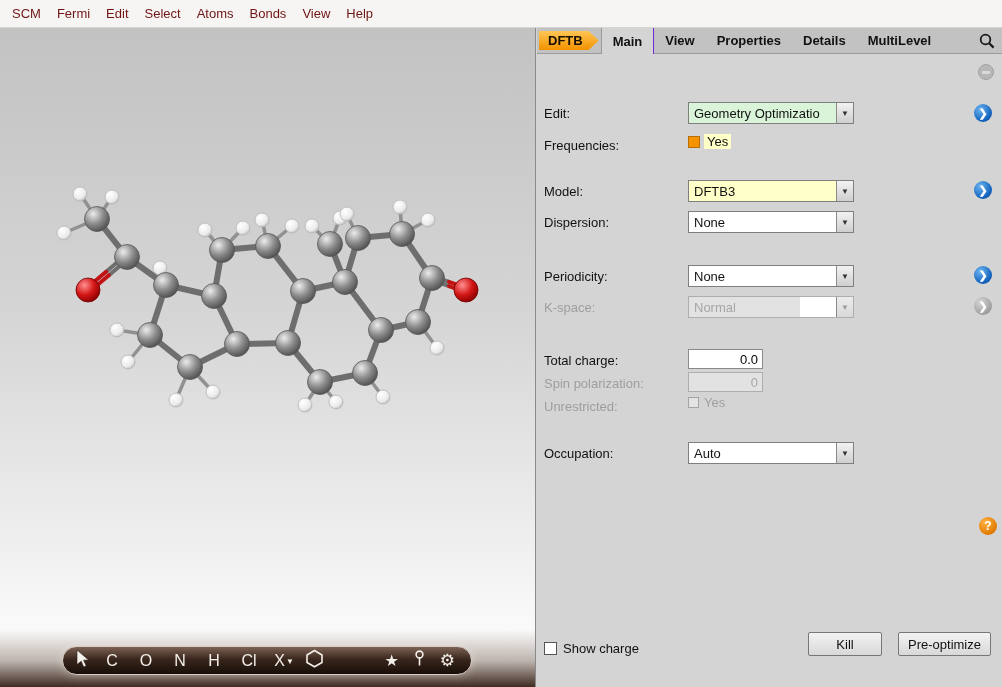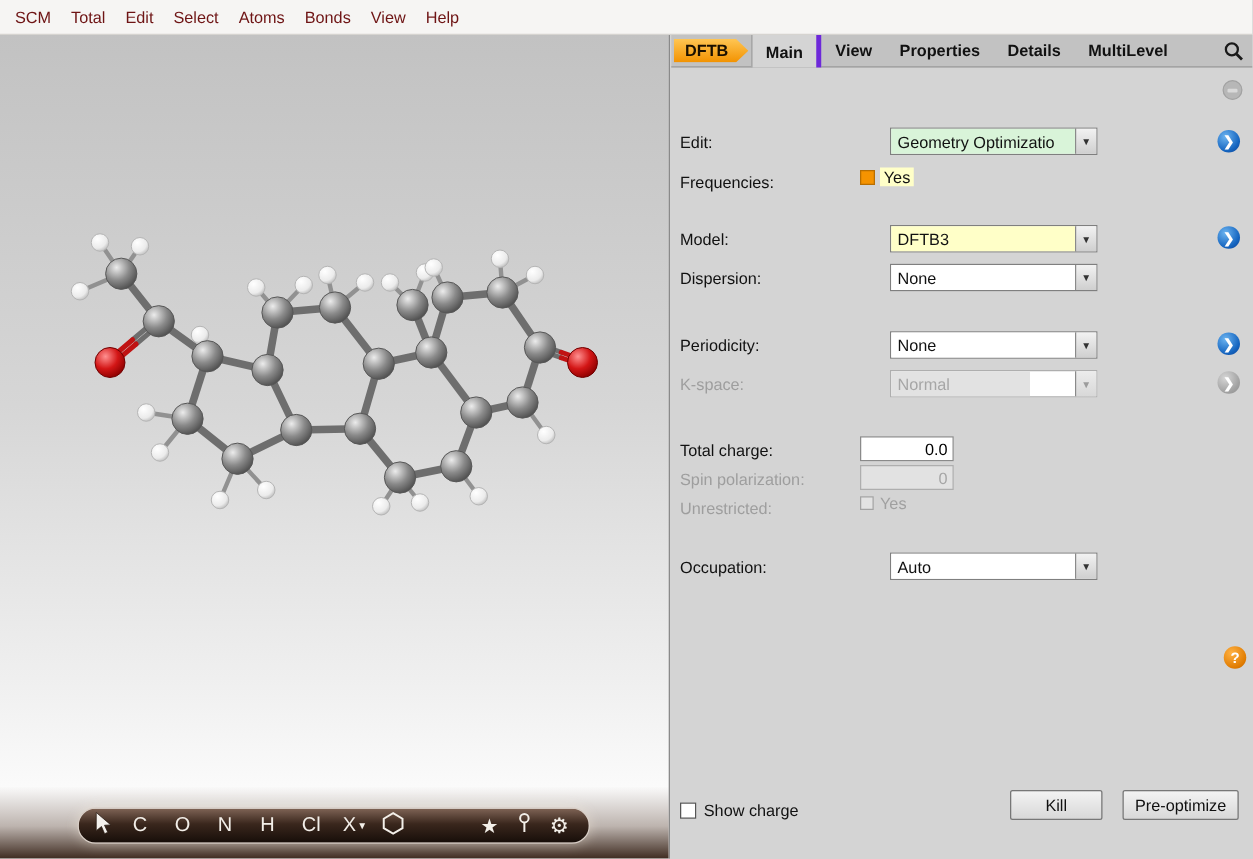--- a/index.html
+++ b/index.html
@@ -44,37 +44,37 @@
   .tabbar { position:absolute; top:0; left:0; width:100%; height:26px;
     background:#c2c2c2; border-bottom:1px solid #9b9b9b;
     display:flex; align-items:stretch; }
   .tab-dftb { margin:3px 2px 3px 2px; padding:0 16px 0 9px; display:flex; align-items:center;
     background:linear-gradient(180deg,#ffc654 0%,#f29200 100%);
     clip-path:polygon(0 0, calc(100% - 10px) 0, 100% 50%, calc(100% - 10px) 100%, 0 100%);
     font-weight:bold; font-size:13px; color:#1a1000; }
   .tab { display:flex; align-items:center; padding:0 11px; font-size:13px;
     font-weight:bold; color:#111; cursor:default; }
   .tab.active { background:#d4d4d4; border-left:1px solid #9b9b9b;
-    border-right:4px solid #6d28d9; margin-bottom:-1px; }
+    border-right:1px solid #6d28d9; margin-bottom:-1px; }
   .tab-search { margin-left:auto; display:flex; align-items:center; padding-right:7px; }
 
   .panel-menu { position:absolute; left:441px; top:36px; width:16px; height:16px;
     border-radius:50%; background:#b7b7b7; border:1px solid #a2a2a2; }
   .panel-menu::before { content:""; position:absolute; left:3px; top:6px;
     width:8px; height:3px; background:#d9d9d9; border-radius:1px; }
 
   
   .row { position:absolute; left:7px; right:0; height:24px;
     display:flex; align-items:center; font-size:13px; color:#111; }
   .row .lbl { white-space:nowrap; }
   .row.disabled .lbl { color:#9e9e9e; }
   .ctrl { position:absolute; left:144px; top:1px; display:flex; align-items:center; }
 
   .combo { display:flex; width:166px; height:22px; border:1px solid #7f7f7f;
-    background:#fff;margin-left:24px; }
+    background:#fff; }
   .combo .val { flex:1; display:flex; align-items:center; padding-left:5px;
     font-size:13px; overflow:hidden; white-space:nowrap; background:#fff; }
   .combo .drop { width:17px; display:flex; align-items:center; justify-content:center;
     border-left:1px solid #8a8a8a; background:linear-gradient(180deg,#f2f2f2,#cfcfcf);
     font-size:8px; color:#333; }
   .combo.green .val { background:#d9f4d9; }
   .combo.yellow .val { background:#ffffc8; }
   .combo.disabled { border-color:#aeaeae;gap:36px; }
   .combo.disabled .val { background:#e2e2e2; color:#a6a6a6; }
   .combo.disabled .drop { color:#9c9c9c; background:linear-gradient(180deg,#ececec,#d8d8d8); }
@@ -114,21 +114,21 @@
 
   .btn { position:absolute; height:24px; border:1px solid #777; border-radius:2px;
     background:linear-gradient(180deg,#f3f3f3,#d8d8d8); font-size:13px; color:#111;
     display:flex; align-items:center; justify-content:center; }
 </style>
 </head>
 <body>
 
 <div class="menubar">
   <span class="menu-item">SCM</span>
-  <span class="menu-item">Total</span>
+  <span class="menu-item">Fermi</span>
   <span class="menu-item">Edit</span>
   <span class="menu-item">Select</span>
   <span class="menu-item">Atoms</span>
   <span class="menu-item">Bonds</span>
   <span class="menu-item">View</span>
   <span class="menu-item">Help</span>
 </div>
 
 <div class="viewer">
   <svg class="mol-svg" width="536" height="659">

